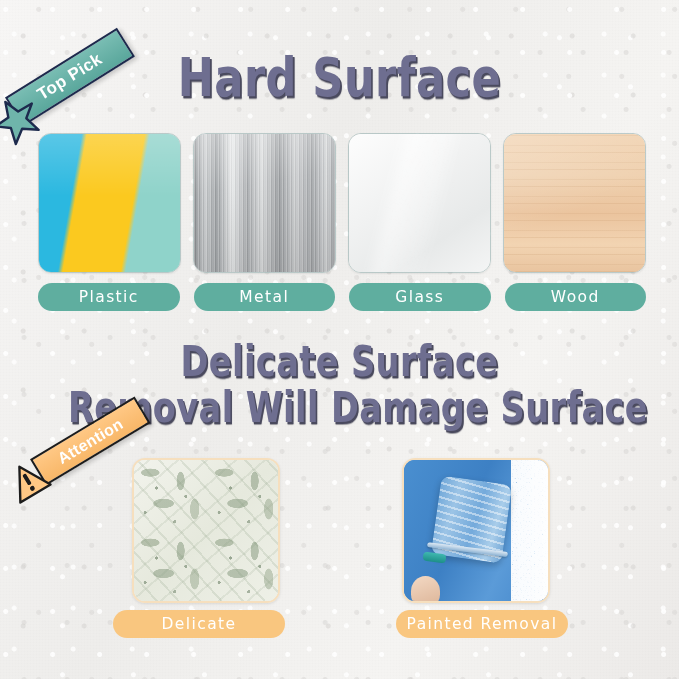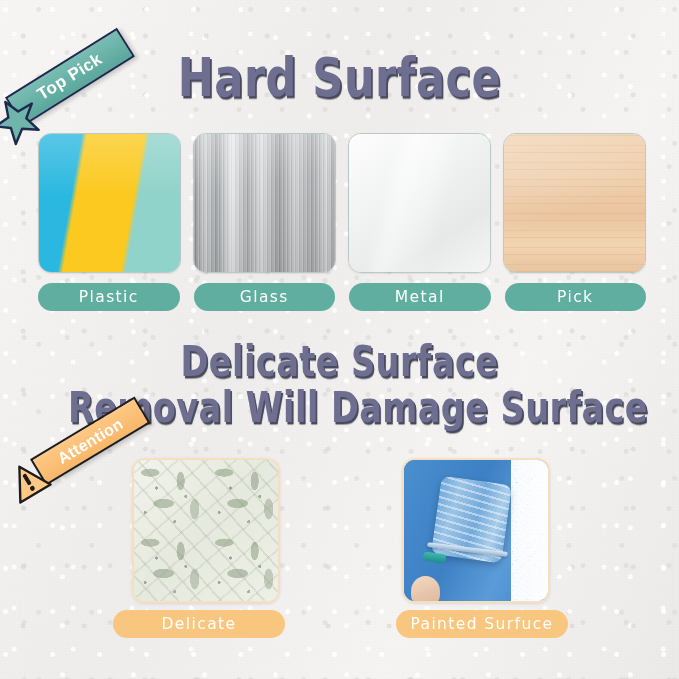--- a/index.html
+++ b/index.html
@@ -343,23 +343,23 @@
   </div>
 
   <div class="swatch">
     <div id="swatch-wood-art"></div>
   </div>
 
 </div>
 
 <div class="pill-row" id="hard-surface-labels">
   <div class="pill pill-teal">Plastic</div>
+  <div class="pill pill-teal">Metal</div>
   <div class="pill pill-teal">Glass</div>
-  <div class="pill pill-teal">Metal</div>
-  <div class="pill pill-teal">Pick</div>
+  <div class="pill pill-teal">Wood</div>
 </div>
 
 <div id="badge-top-pick">
   <div id="badge-top-pick-ribbon">Top Pick</div>
   <svg id="badge-top-pick-star" viewBox="0 0 100 100">
     <polygon points="50,6 62,37 95,38 69,58 78,92 50,72 22,92 31,58 5,38 38,37" fill="#6fb5ab" stroke="#1d2a4d" stroke-width="5" stroke-linejoin="round"></polygon>
   </svg>
 </div>
 
 <h2 class="heading" id="title-delicate">Delicate Surface</h2>
@@ -379,21 +379,21 @@
       <div id="paint-roller-handle"></div>
       <div id="paint-roller-grip"></div>
       <div id="paint-roller-hand"></div>
     </div>
   </div>
 
 </div>
 
 <div class="pill-row" id="delicate-labels">
   <div class="pill pill-orange pill-wide">Delicate</div>
-  <div class="pill pill-orange pill-wide">Painted Surfuce</div>
+  <div class="pill pill-orange pill-wide">Painted Removal</div>
 </div>
 
 <div id="badge-attention">
   <div id="badge-attention-ribbon">Attention</div>
   <svg id="badge-attention-triangle" viewBox="0 0 100 100">
     <polygon points="50,10 94,88 6,88" fill="#ffc885" stroke="#1c1c1c" stroke-width="6" stroke-linejoin="round"></polygon>
     <rect x="45" y="32" width="10" height="30" rx="4" fill="#1c1c1c"></rect>
     <circle cx="50" cy="73" r="6" fill="#1c1c1c"></circle>
   </svg>
 </div>

